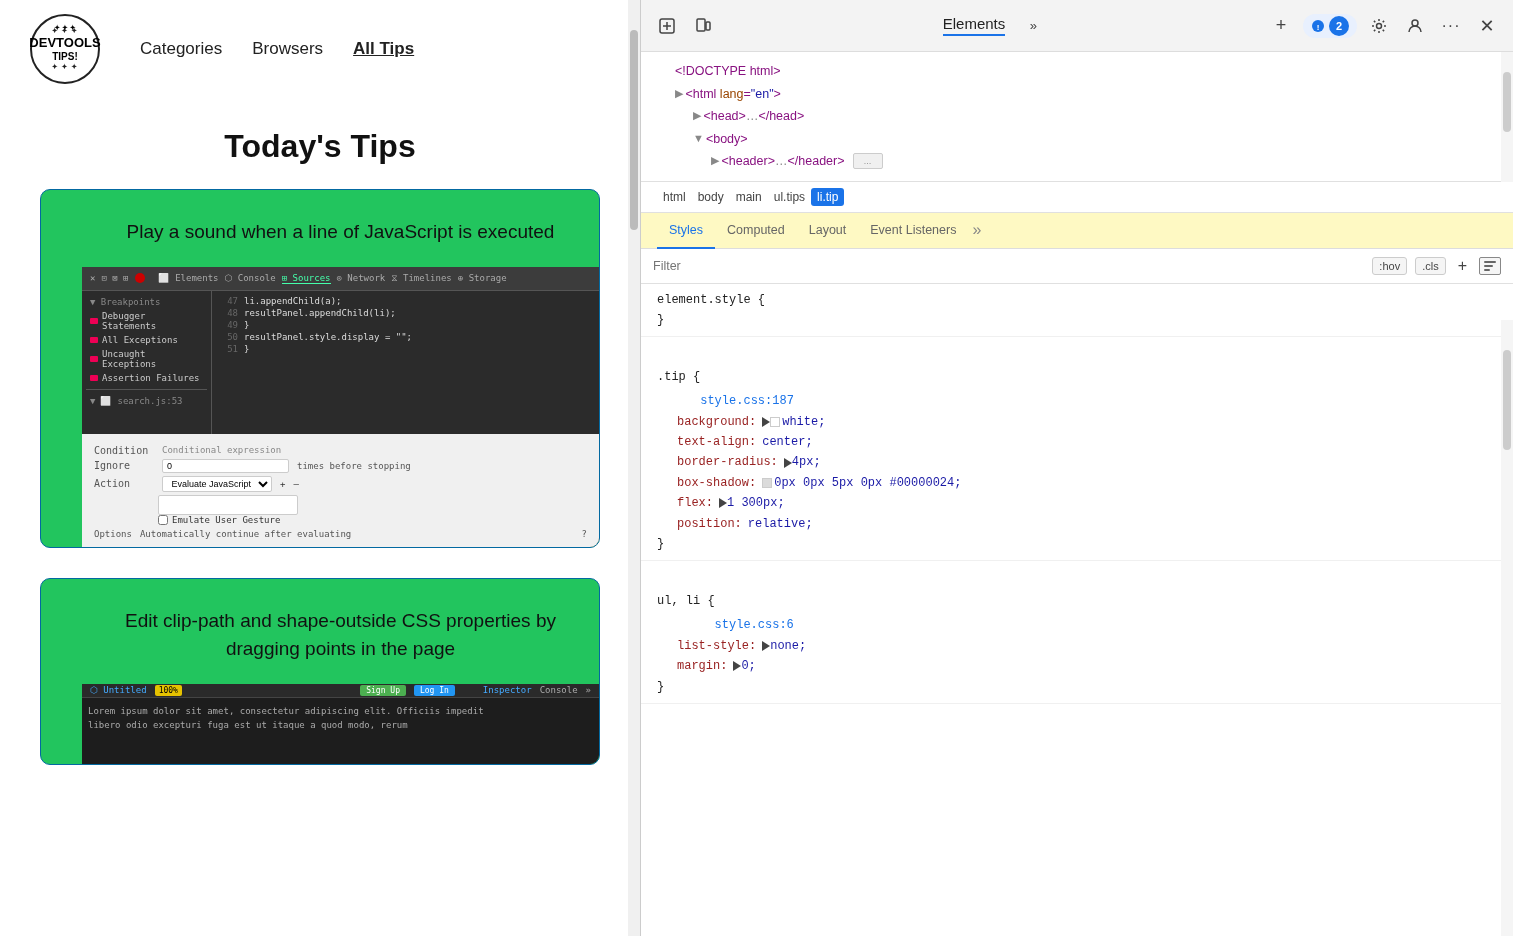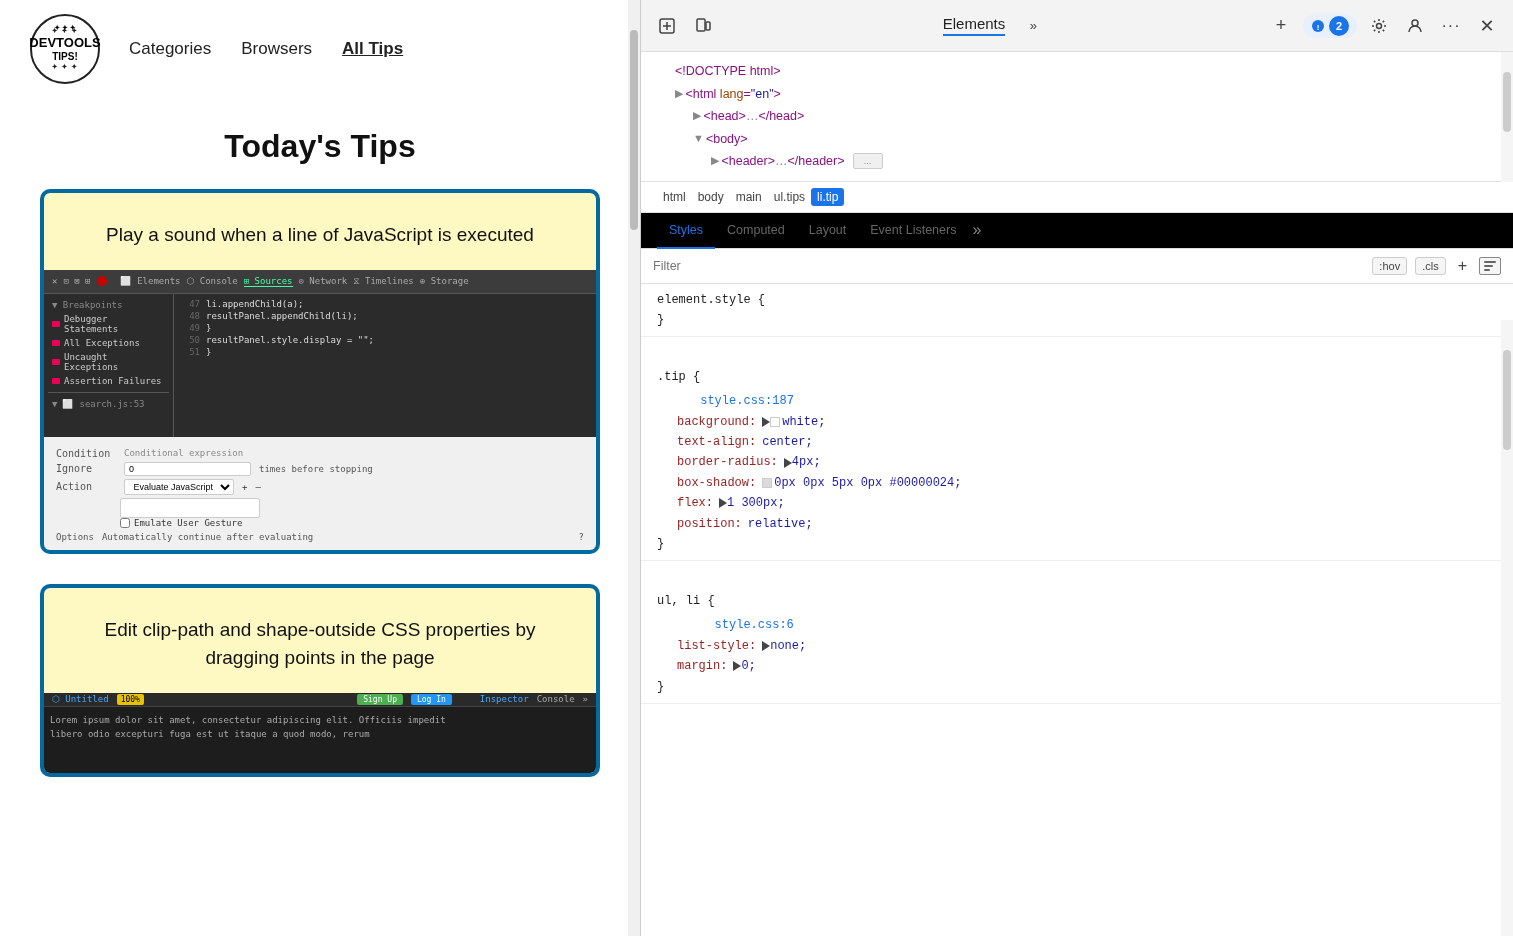--- a/index.html
+++ b/index.html
@@ -11,21 +11,21 @@
       flex-shrink: 0;
       overflow-y: auto;
       position: relative;
       background: #fff;
     }
 
     .nav {
       display: flex;
       align-items: center;
       padding: 14px 30px;
-      gap: 29px;
+      gap: 40px;
     }
     .nav-logo {
       width: 70px;
       height: 70px;
       border: 2px solid #222;
       border-radius: 50%;
       display: flex;
       flex-direction: column;
       align-items: center;
       justify-content: center;
@@ -49,24 +49,25 @@
     .page-title {
       text-align: center;
       font-size: 32px;
       font-weight: 800;
       margin: 30px 0 24px;
       color: #111;
     }
 
     .tip-card {
       margin: 0 40px 30px;
-      border: 4px solid #0369a1;
+      border: 1px solid #0369a1;
       border-radius: 10px;
       overflow: hidden;
-      background: #fef9c3;
+      background: #22c55e;
+      padding-left: 41px;
     }
     .tip-card-title {
       text-align: center;
       font-size: 19px;
       font-weight: 500;
       padding: 28px 30px 20px;
       color: #111;
       line-height: 1.5;
     }
     .tip-card-image {
@@ -254,21 +255,21 @@
       display: flex;
       flex-direction: column;
     }
 
     
     .dt-tabs {
       display: flex;
       align-items: center;
       border-bottom: 1px solid #ddd;
       padding: 0 16px;
-      background: #000000;
+      background: #fef9c3;
     }
     .dt-tab {
       padding: 10px 12px;
       font-size: 12.5px;
       color: #666;
       cursor: pointer;
       border-bottom: 2px solid transparent;
       margin-bottom: -1px;
     }
     .dt-tab.active {

